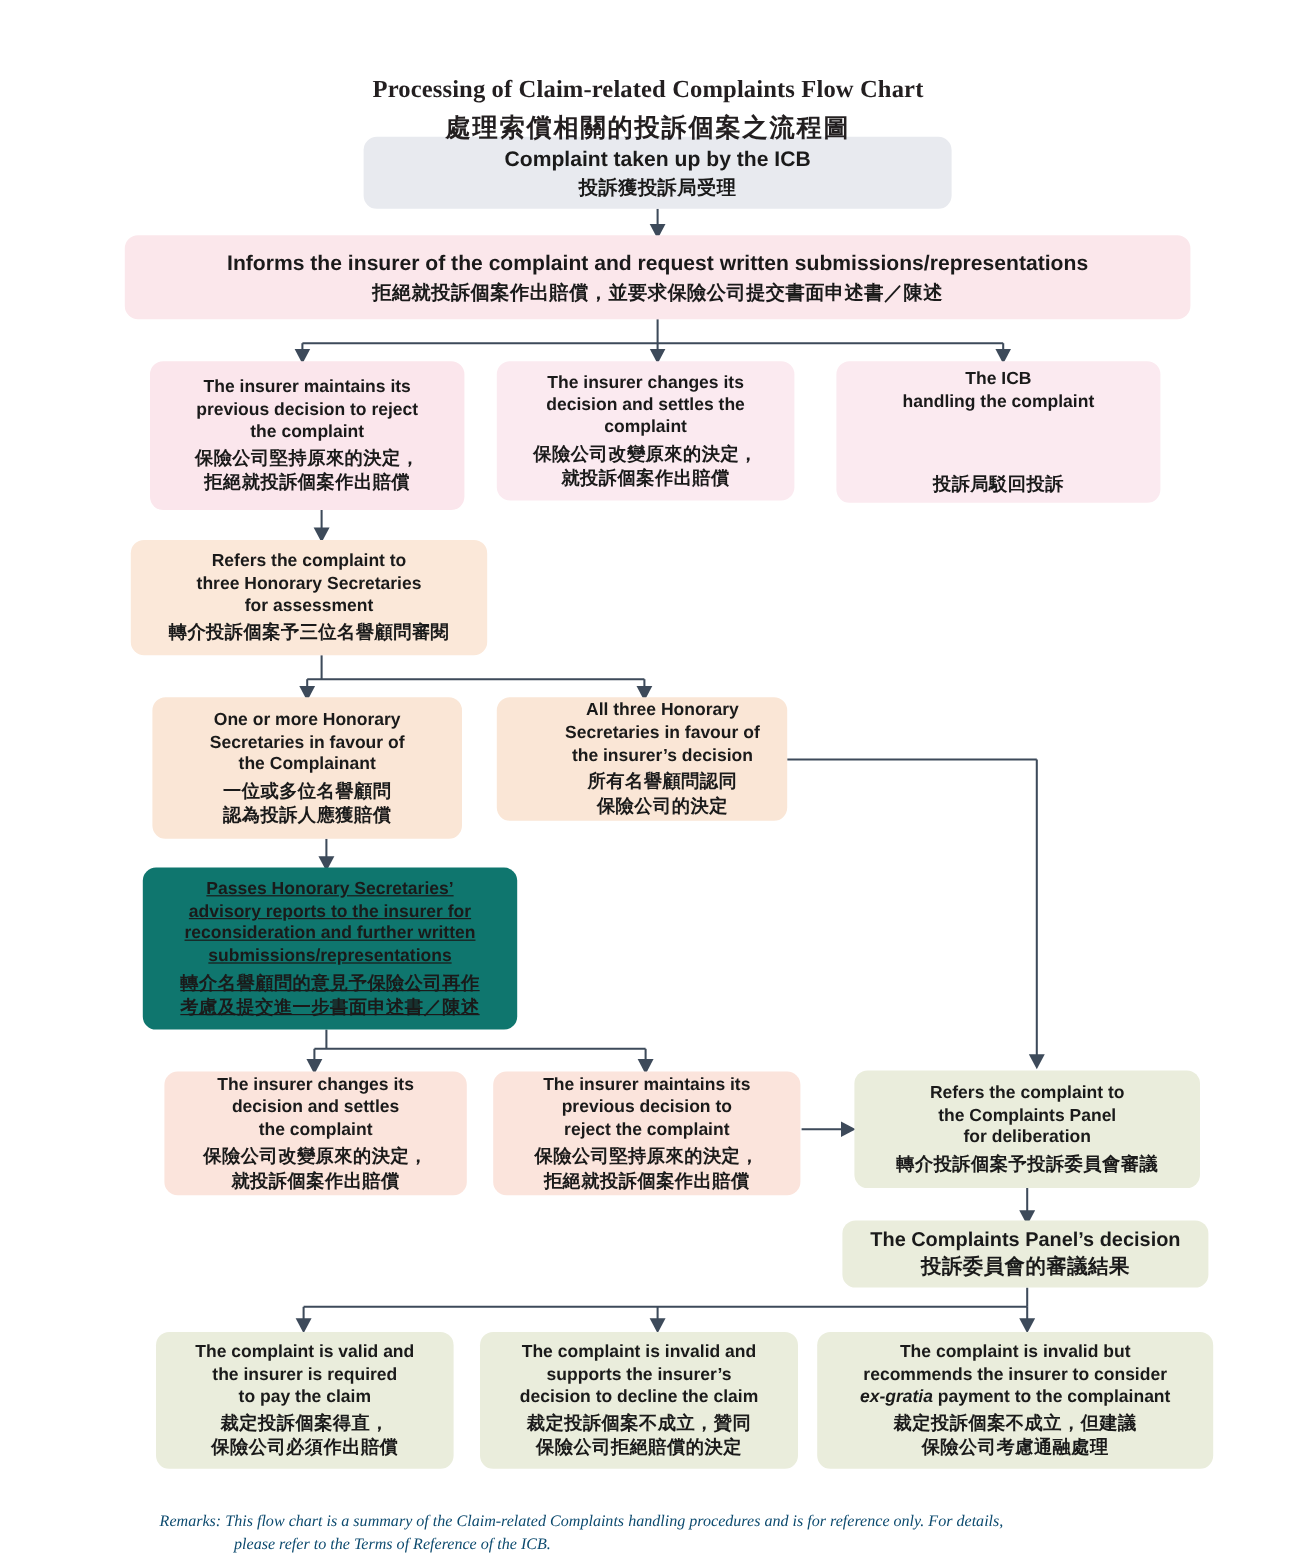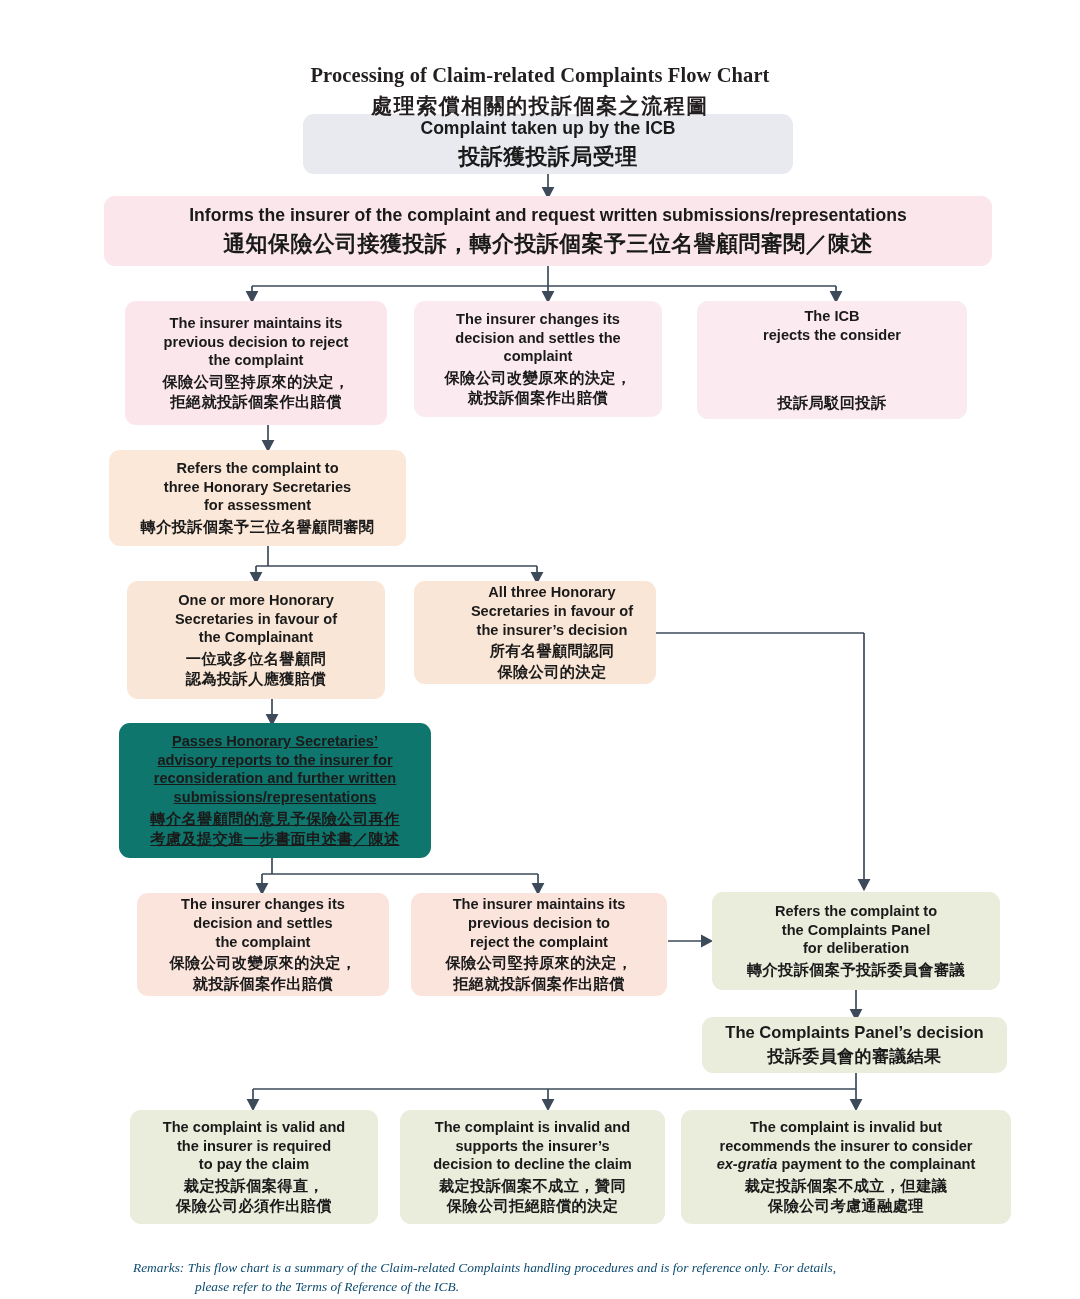--- a/index.html
+++ b/index.html
@@ -41,21 +41,21 @@
   }
   .node .zh {
     font-family:"DejaVu Serif", serif;
     font-weight:bold;
     font-size:15.2px;
     line-height:1.32;
     margin-top:2px;
     letter-spacing:.4px;
   }
   .node.wide .en { font-size:17.6px; }
-  .node.wide .zh { font-size:22px; }
+  .node.wide .zh { font-size:16px; }
   .node.big .en  { font-size:16.6px; }
   .node.big .zh  { font-size:17px; }
   .node .en i { font-style:italic; }
 
   
   .c-grey  { background:#e8eaef; }
   .c-pink  { background:#fbe7eb; }
   .c-pink2 { background:#fbe6ec; }
   .c-pink3 { background:#fbeaf0; }
   .c-peach { background:#fbe8d9; }
@@ -130,21 +130,21 @@
     <div class="title-zh">處理索償相關的投訴個案之流程圖</div>
   </div>
 
   <div class="node wide c-grey" style="left:303px; top:114px; width:490px; height:60px;">
     <div class="en">Complaint taken up by the ICB</div>
     <div class="zh">投訴獲投訴局受理</div>
   </div>
 
   <div class="node wide c-pink" style="left:104px; top:196px; width:888px; height:70px;">
     <div class="en">Informs the insurer of the complaint and request written submissions/representations</div>
-    <div class="zh">通知保險公司接獲投訴，轉介投訴個案予三位名譽顧問審閱／陳述</div>
+    <div class="zh">拒絕就投訴個案作出賠償，並要求保險公司提交書面申述書／陳述</div>
   </div>
 
   <div class="node c-pink2" style="left:125px; top:301px; width:262px; height:124px;">
     <div class="en">
         <div>The insurer maintains its</div>
         <div>previous decision to reject</div>
         <div>the complaint</div>
       </div>
     <div class="zh">
         <div>保險公司堅持原來的決定，</div>
@@ -160,21 +160,21 @@
       </div>
     <div class="zh">
         <div>保險公司改變原來的決定，</div>
         <div>就投訴個案作出賠償</div>
       </div>
   </div>
 
   <div class="node c-pink3" style="left:697px; top:301px; width:270px; height:118px;justify-content:space-between;">
     <div class="en">
         <div>The ICB</div>
-        <div>rejects the consider</div>
+        <div>handling the complaint</div>
       </div>
     <div class="zh">
         <div>投訴局駁回投訴</div>
       </div>
   </div>
 
   <div class="node c-peach" style="left:109px; top:450px; width:297px; height:96px;">
     <div class="en">
         <div>Refers the complaint to</div>
         <div>three Honorary Secretaries</div>

